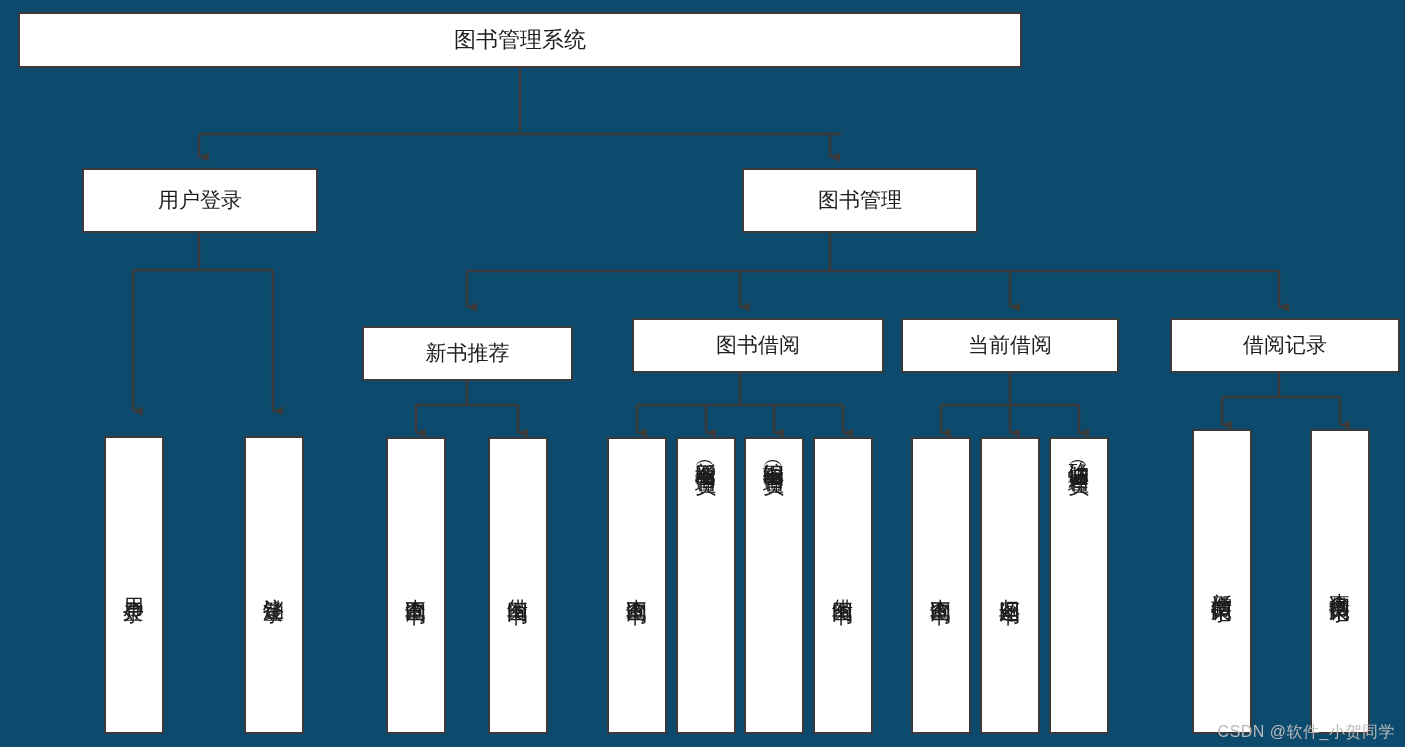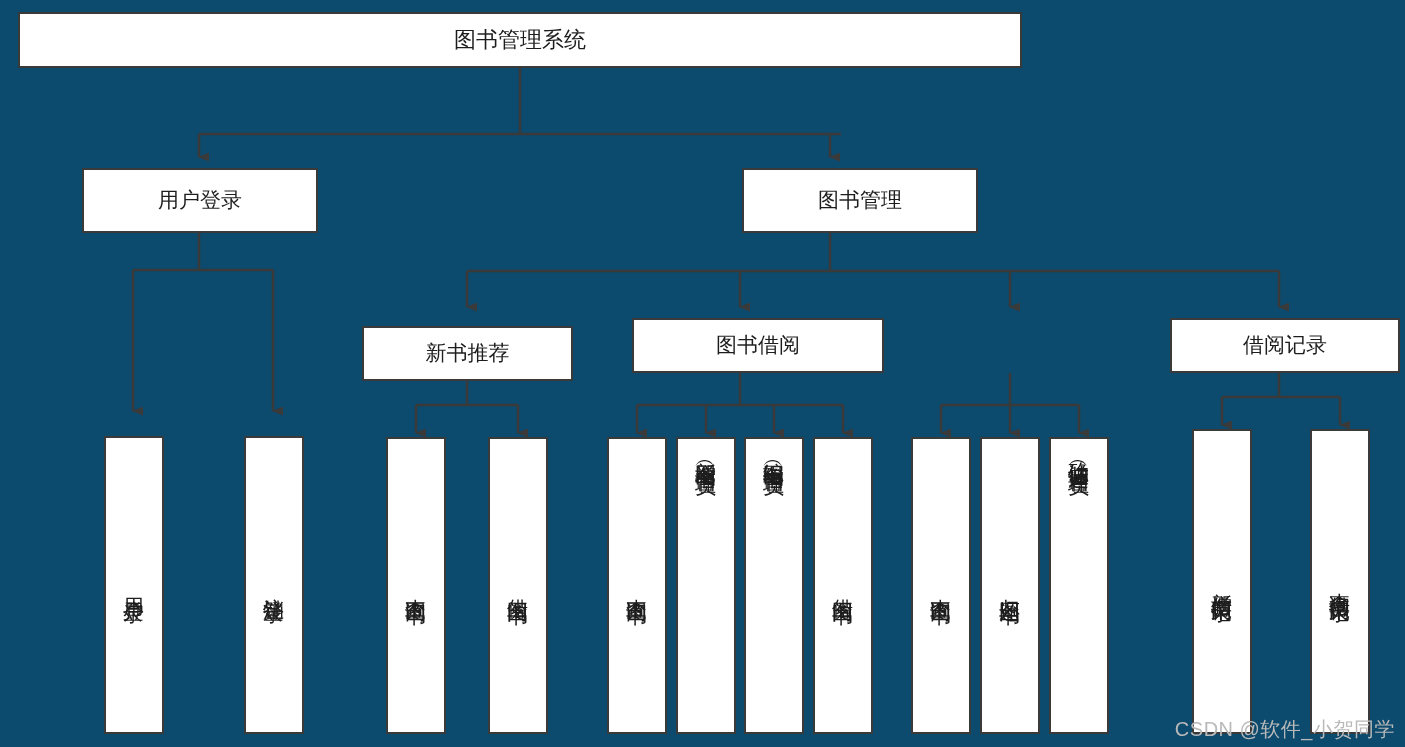--- a/index.html
+++ b/index.html
@@ -62,21 +62,21 @@
     white-space: nowrap;
   }
   .node-vertical.vcenter {
     align-items: center;
     padding-top: 0;
   }
   .watermark {
     position: absolute;
     right: 10px;
     bottom: 4px;
-    font-size: 20px;
+    font-size: 16px;
     color: #b9b9b9;
     white-space: nowrap;
     letter-spacing: 0.5px;
   }
 </style>
 </head>
 <body>
 
 <div id="diagram-root">
 
@@ -143,20 +143,23 @@
   </div>
 
   <div class="node-box node-horizontal" style="left:362px; top:318px; width:211px; height:55px;margin-top:8px;">
     <span class="node-label">新书推荐</span>
   </div>
 
   <div class="node-box node-horizontal" style="left:632px; top:318px; width:252px; height:55px;">
     <span class="node-label">图书借阅</span>
   </div>
 
+  <div class="node-box node-horizontal" style="left:901px; top:318px; width:218px; height:55px;">
+    <span class="node-label">当前借阅</span>
+  </div>
 
   <div class="node-box node-horizontal" style="left:1170px; top:318px; width:230px; height:55px;">
     <span class="node-label">借阅记录</span>
   </div>
 
   <div class="node-box node-vertical vcenter" style="left:104px; top:436px; width:60px; height:298px;">
     <span class="node-label">用户登录</span>
   </div>
 
   <div class="node-box node-vertical vcenter" style="left:244px; top:436px; width:60px; height:298px;">

